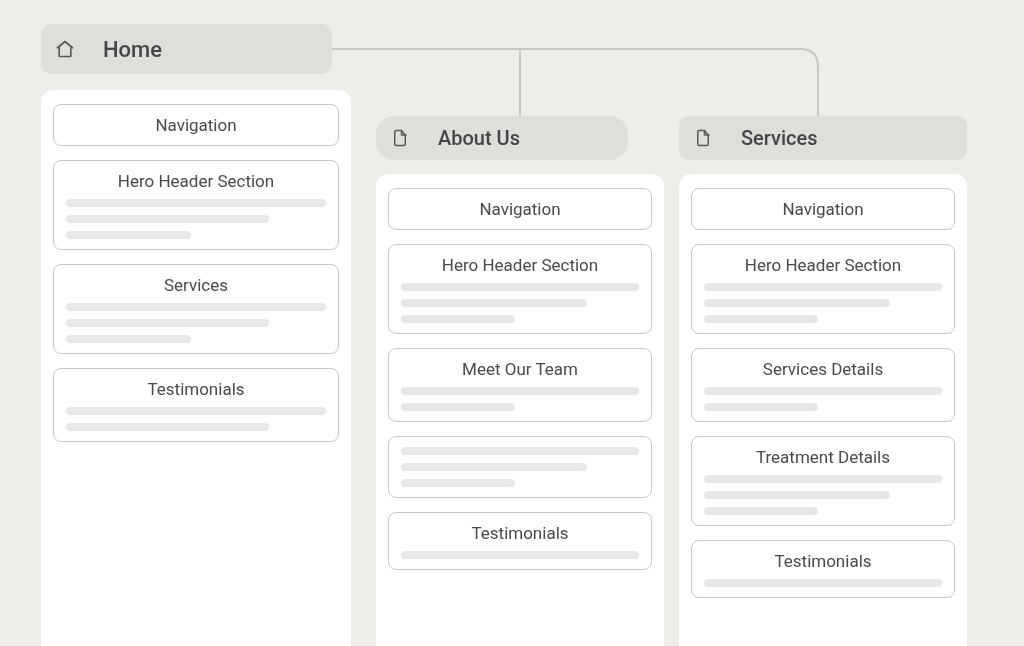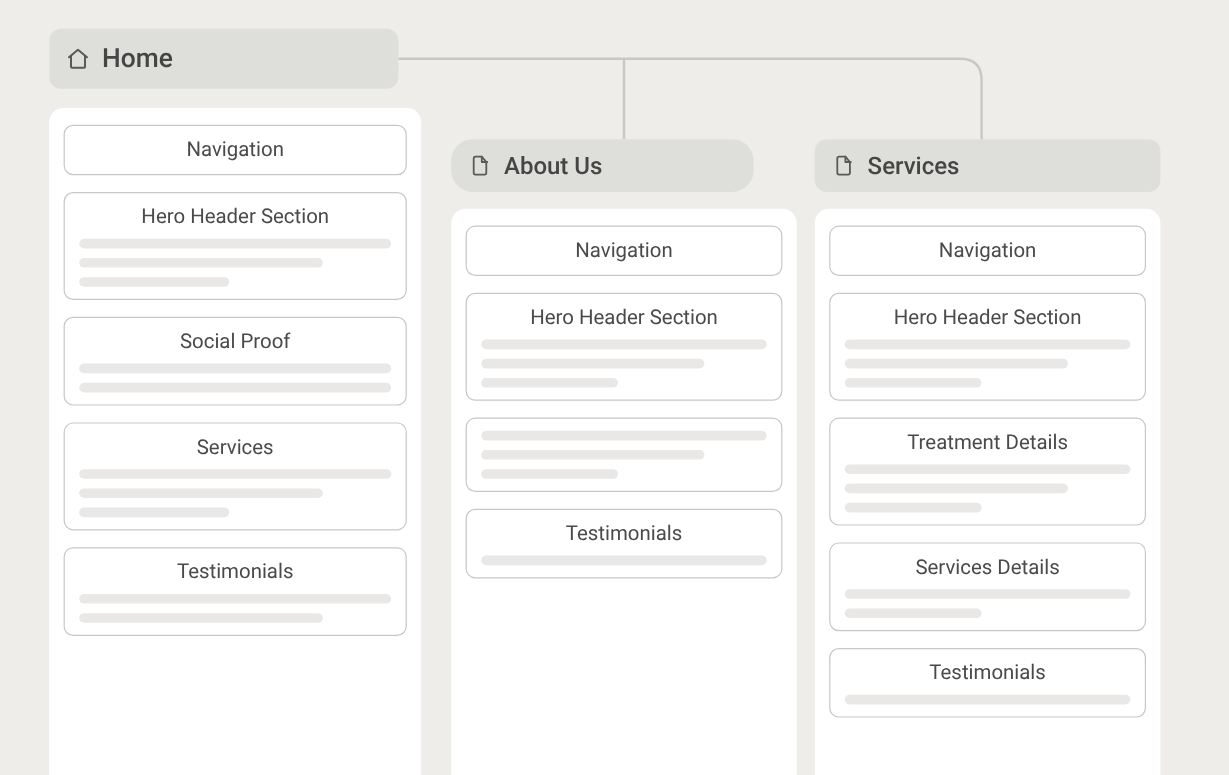--- a/index.html
+++ b/index.html
@@ -26,21 +26,21 @@
     pointer-events: none;
   }
 
   .node-header {
     position: absolute;
     background: #dededb;
     border-radius: 10px;
     display: flex;
     align-items: center;
     padding: 10px 14px;
-    gap: 10px;
+    gap: 28px;
     color: #3d3d3d;
   }
   .node-header .icon {
     width: 20px;
     height: 20px;
     display: flex;
     align-items: center;
     justify-content: center;
     color: #595958;
   }
@@ -161,27 +161,20 @@
     </div>
     <div class="card">
       <span class="label">Hero Header Section</span>
       <div class="placeholder-lines">
         <div class="ph-line w100"></div>
         <div class="ph-line w80"></div>
         <div class="ph-line w50"></div>
       </div>
     </div>
     <div class="card">
-      <span class="label">Social Proof</span>
-      <div class="placeholder-lines">
-        <div class="ph-line w100"></div>
-        <div class="ph-line w100"></div>
-      </div>
-    </div>
-    <div class="card">
       <span class="label">Services</span>
       <div class="placeholder-lines">
         <div class="ph-line w100"></div>
         <div class="ph-line w80"></div>
         <div class="ph-line w50"></div>
       </div>
     </div>
     <div class="card">
       <span class="label">Testimonials</span>
       <div class="placeholder-lines">
@@ -207,20 +200,27 @@
     </div>
     <div class="card">
       <span class="label">Hero Header Section</span>
       <div class="placeholder-lines">
         <div class="ph-line w100"></div>
         <div class="ph-line w80"></div>
         <div class="ph-line w50"></div>
       </div>
     </div>
     <div class="card">
+      <span class="label">Meet Our Team</span>
+      <div class="placeholder-lines">
+        <div class="ph-line w100"></div>
+        <div class="ph-line w50"></div>
+      </div>
+    </div>
+    <div class="card">
       <div class="placeholder-lines">
         <div class="ph-line w100"></div>
         <div class="ph-line w80"></div>
         <div class="ph-line w50"></div>
       </div>
     </div>
     <div class="card">
       <span class="label">Testimonials</span>
       <div class="placeholder-lines">
         <div class="ph-line w100"></div>
@@ -244,35 +244,35 @@
     </div>
     <div class="card">
       <span class="label">Hero Header Section</span>
       <div class="placeholder-lines">
         <div class="ph-line w100"></div>
         <div class="ph-line w80"></div>
         <div class="ph-line w50"></div>
       </div>
     </div>
     <div class="card">
+      <span class="label">Services Details</span>
+      <div class="placeholder-lines">
+        <div class="ph-line w100"></div>
+        <div class="ph-line w50"></div>
+      </div>
+    </div>
+    <div class="card">
       <span class="label">Treatment Details</span>
       <div class="placeholder-lines">
         <div class="ph-line w100"></div>
         <div class="ph-line w80"></div>
         <div class="ph-line w50"></div>
       </div>
     </div>
     <div class="card">
-      <span class="label">Services Details</span>
-      <div class="placeholder-lines">
-        <div class="ph-line w100"></div>
-        <div class="ph-line w50"></div>
-      </div>
-    </div>
-    <div class="card">
       <span class="label">Testimonials</span>
       <div class="placeholder-lines">
         <div class="ph-line w100"></div>
       </div>
     </div>
   </div>
 
 </div>
 
 </body></html>

